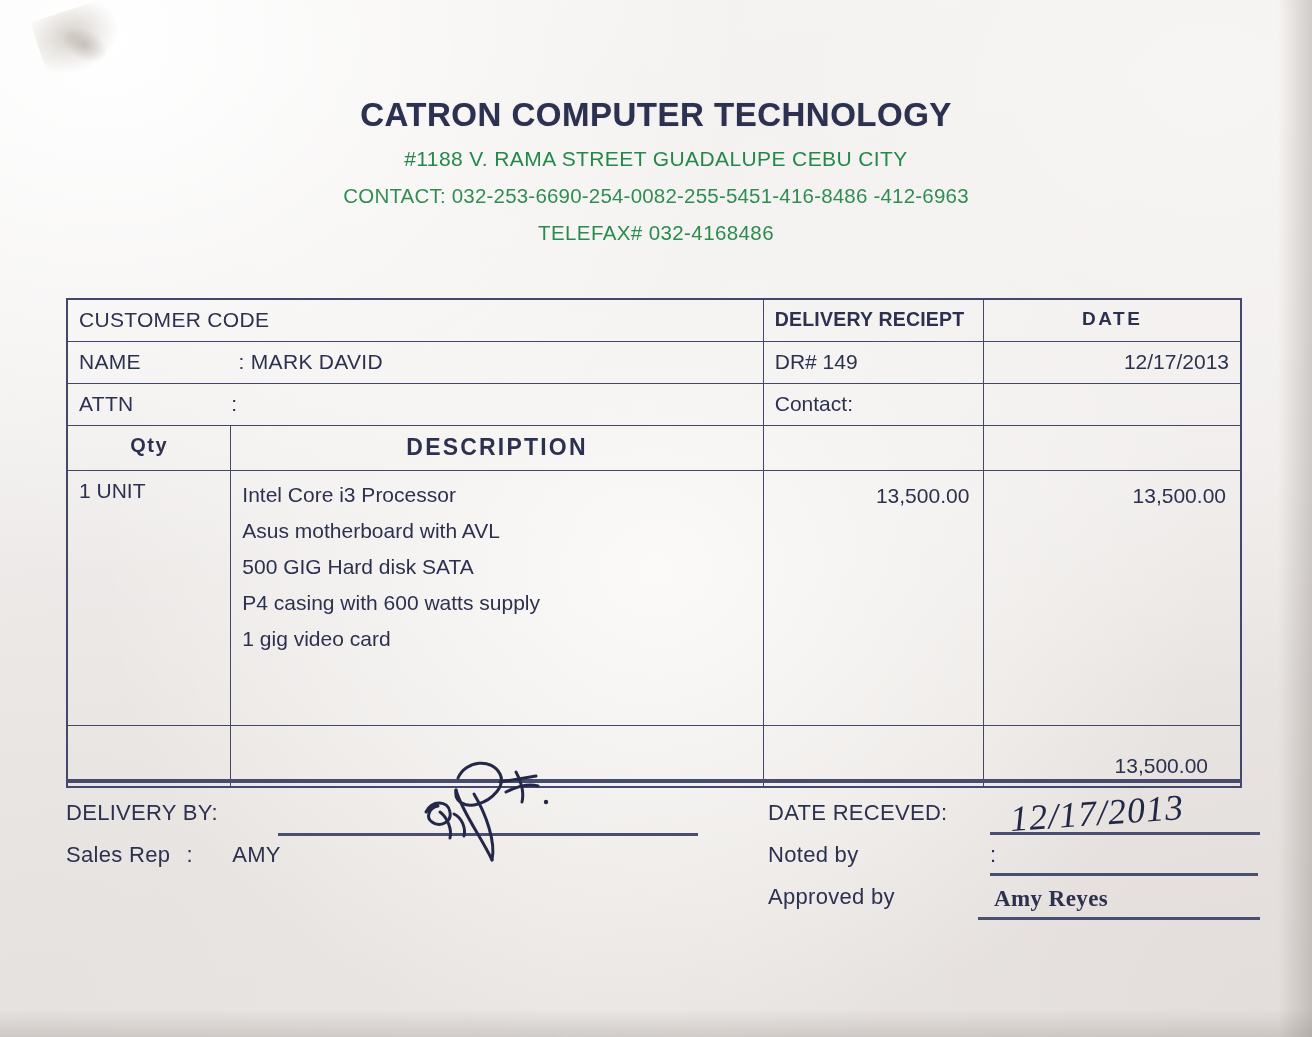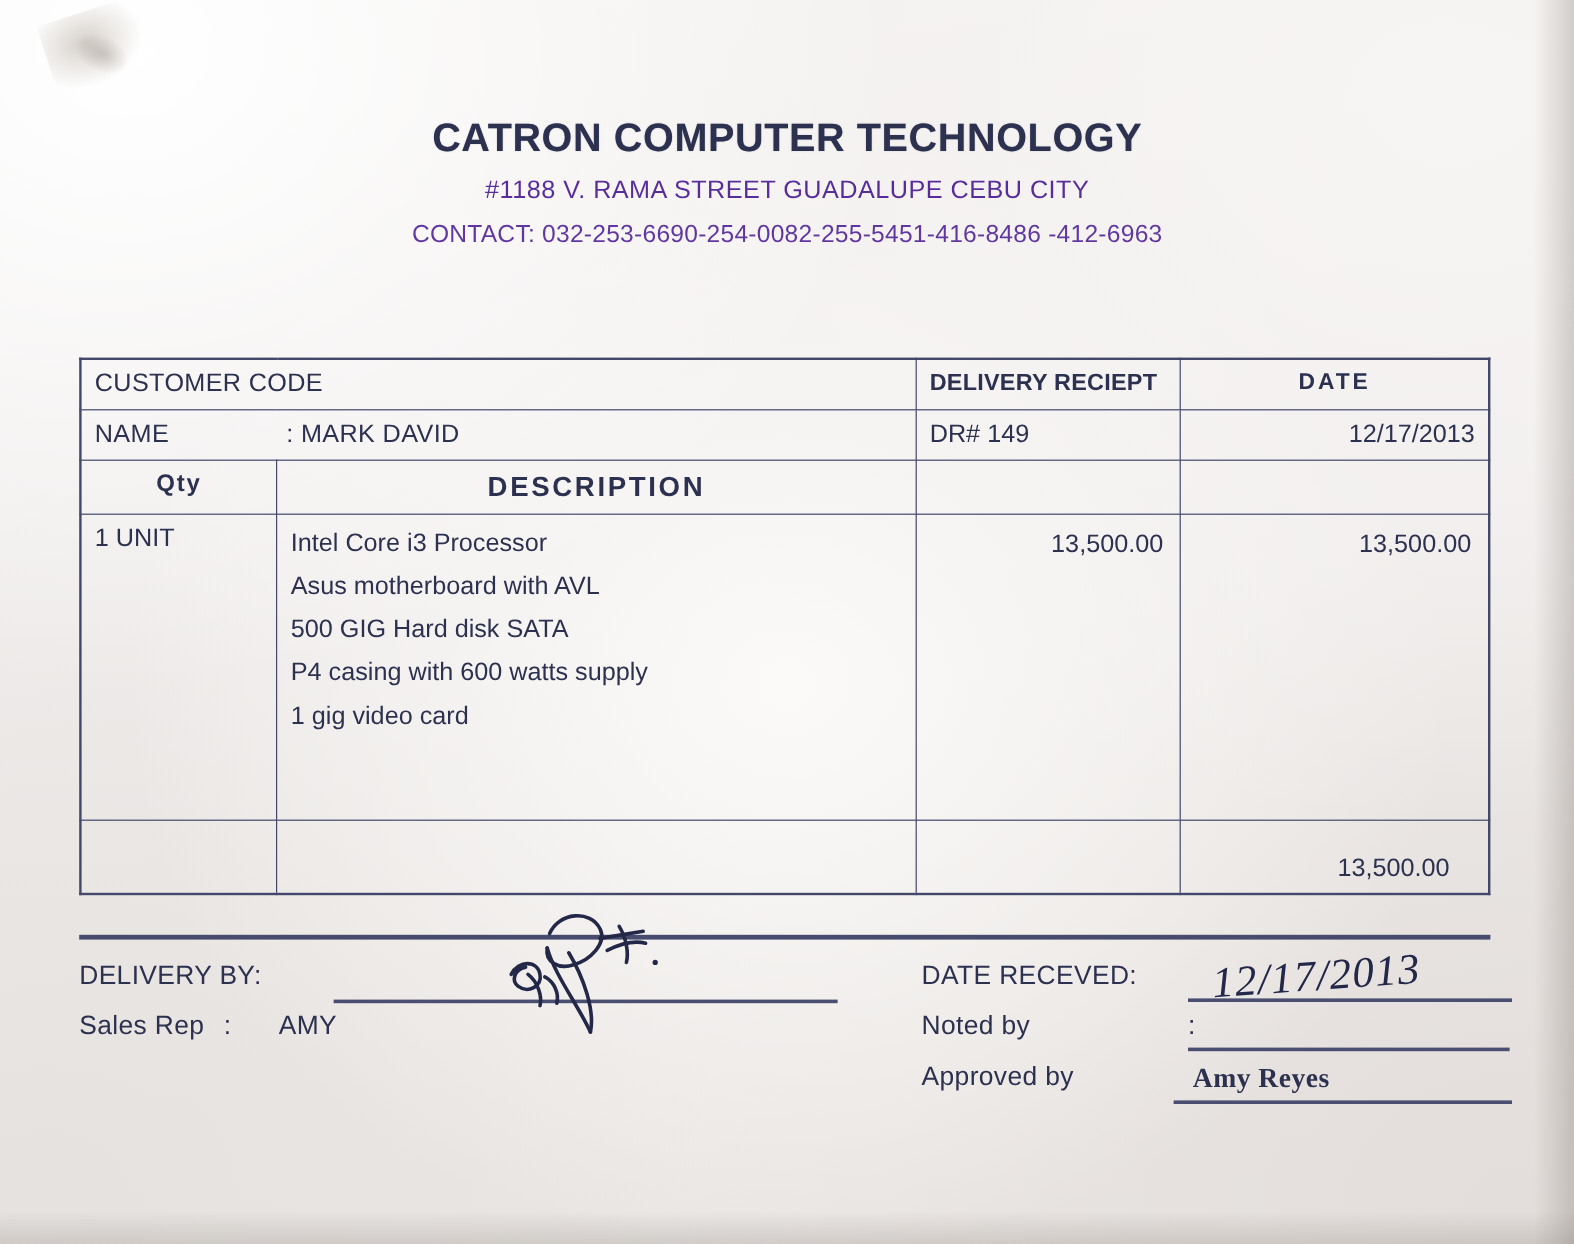--- a/index.html
+++ b/index.html
@@ -71,21 +71,21 @@
   .hdr-title {
     font-size: 33px;
     font-weight: bold;
     letter-spacing: .5px;
     color: #2d3150;
     text-shadow: 0 0 1px rgba(45,49,80,.35);
   }
   .hdr-line {
     font-size: 21px;
     letter-spacing: .4px;
-    color: #4c1d95;
+    color: #15803d;
     margin-top: 13px;
     opacity: .93;
   }
   .hdr-line.l2 { font-size: 20.5px; letter-spacing: .2px; opacity: .88; }
   .hdr-line.l3 { font-size: 20.5px; opacity: .9; }
 
   
   .tbl {
     position: absolute;
     left: 66px;
@@ -240,20 +240,21 @@
 <div class="blotch blotch-tl2"></div>
 <div class="edge-shadow-r"></div>
 <div class="edge-shadow-b"></div>
 
 <div class="sheet">
 
   <div class="hdr">
     <div class="hdr-title">CATRON COMPUTER TECHNOLOGY</div>
     <div class="hdr-line">#1188 V. RAMA STREET GUADALUPE CEBU CITY</div>
     <div class="hdr-line l2">CONTACT: 032-253-6690-254-0082-255-5451-416-8486 -412-6963</div>
+    <div class="hdr-line l3">TELEFAX# 032-4168486</div>
   </div>
 
   <table class="tbl">
     <tbody>
       <tr class="row-h">
         <td colspan="2" class="c-code">
           <div class="cell lbl">CUSTOMER CODE</div>
         </td>
         <td class="c-mid">
           <div class="cell th-delivery">DELIVERY RECIEPT</div>
@@ -273,20 +274,35 @@
         </td>
         <td>
           <div class="cell">DR# 149</div>
         </td>
         <td>
           <div class="cell right-al">12/17/2013</div>
         </td>
       </tr>
 
 
+      <tr class="row-h">
+        <td colspan="2">
+          <div class="cell">
+            <span class="lbl">ATTN</span>
+            <span class="inline-gap"></span>
+            <span>:</span>
+          </div>
+        </td>
+        <td>
+          <div class="cell">Contact:</div>
+        </td>
+        <td>
+          <div class="cell">&nbsp;</div>
+        </td>
+      </tr>
 
       <tr class="row-h">
         <td class="qty-col">
           <div class="cell th-qty">Qty</div>
         </td>
         <td class="desc-col">
           <div class="cell th-desc">DESCRIPTION</div>
         </td>
         <td>
           <div class="cell">&nbsp;</div>

